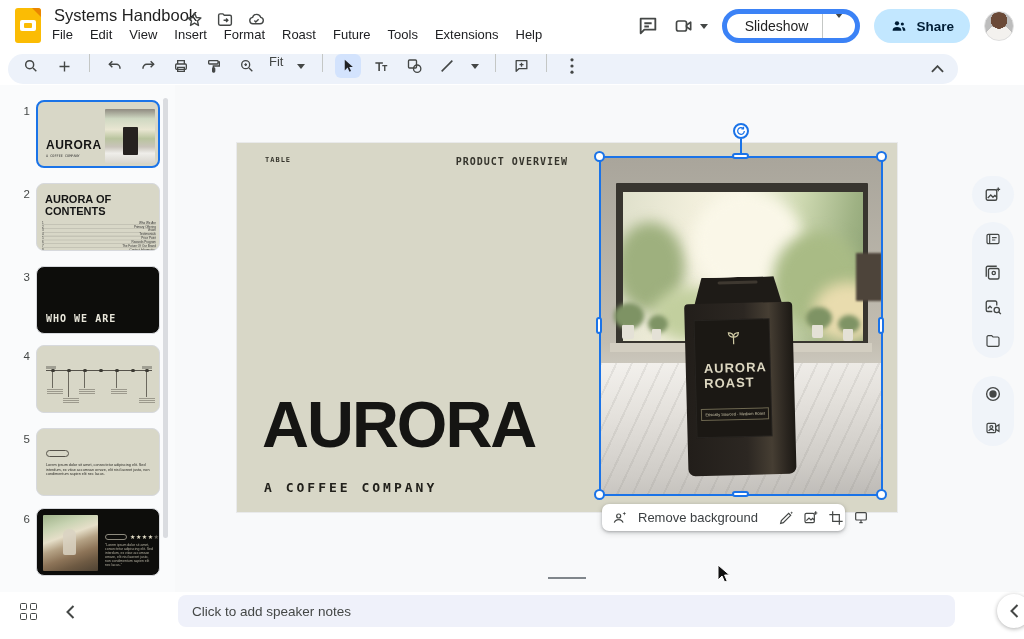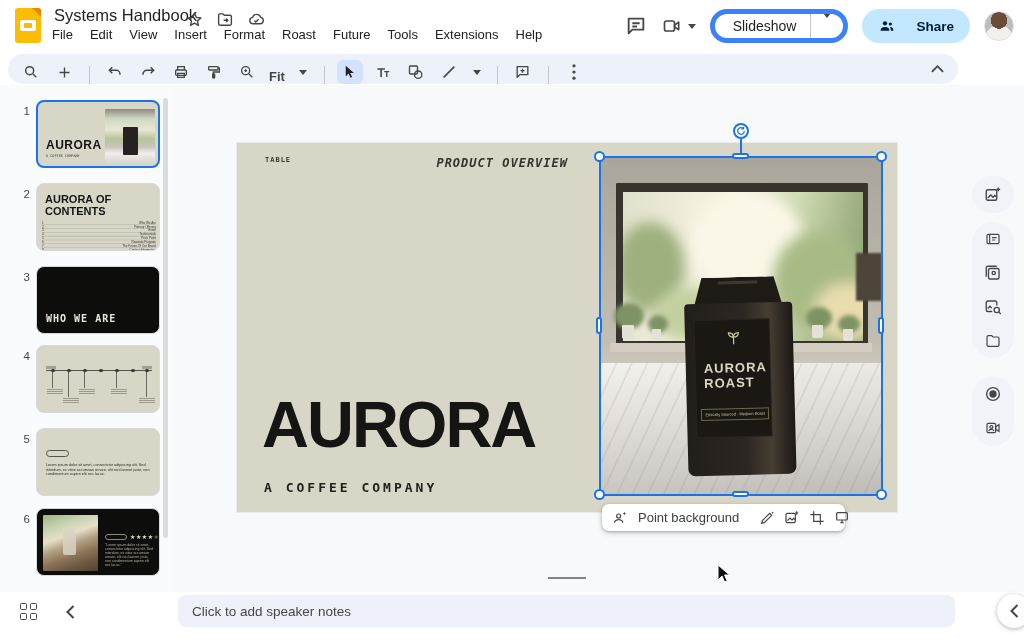--- a/index.html
+++ b/index.html
@@ -17,29 +17,29 @@
   .doc-title { left:54px; top:6px; font-size:16.5px; color:#1f1f1f; }
   .title-icons { left:186px; top:11px; display:flex; gap:13px; color:#444746; }
   .menubar { left:52px; top:27px; display:flex; gap:17px; font-size:13px; color:#202124; }
   .menubar span { cursor:default; }
   .top-right { right:10px; top:0; height:52px; display:flex; align-items:center; gap:14px; }
   .pill-btn { height:34px; border-radius:17px; display:flex; align-items:center; font-size:14px; }
   .slideshow-btn { border:5px solid #3b82f6; background:#fff; color:#1f1f1f; overflow:hidden; }
   .slideshow-btn .lbl { padding:0 14px 0 18px; }
   .slideshow-btn .split { width:1px; height:34px; background:#c4c7c5; }
   .slideshow-btn .caret { padding:0 12px; }
-  .share-btn { background:#c2e7ff; color:#001d35; gap:20px; padding:0 16px; font-weight:bold; font-size:13.5px; }
+  .share-btn { background:#c2e7ff; color:#001d35; gap:8px; padding:0 16px; font-weight:bold; font-size:13.5px; }
   .avatar { width:30px; height:30px; border-radius:50%; background:
       radial-gradient(circle at 50% 30%, #6b4a38 0 34%, transparent 35%),
       radial-gradient(circle at 50% 95%, #f3f1ee 0 45%, transparent 46%),
       radial-gradient(circle at 50% 50%, #bdbdbd 0 100%); border:1px solid #e0e0e0; }
   .caret-glyph { width:0; height:0; border-left:4px solid transparent; border-right:4px solid transparent; border-top:5px solid #444746; }
 
   
-  .toolbar { left:8px; top:54px; width:950px; height:30px; background:#edf2fa; border-radius:15px; display:flex; align-items:flex-end; padding:0 10px; gap:7px;font-weight:bold; }
+  .toolbar { left:8px; top:54px; width:950px; height:30px; background:#edf2fa; border-radius:15px; display:flex; align-items:flex-start; padding:0 10px; gap:7px; }
   .tbtn { width:26px; height:24px; border-radius:6px; display:flex; align-items:center; justify-content:center; color:#444746; }
   .tbtn.sel { background:#d3e3fd; }
   .tdiv { width:1px; height:18px; background:#c4c7c5; margin:0 5px; }
   .fit-label { font-size:13px; color:#444746; padding:0 2px 0 2px; }
   .toolbar-collapse { left:925px; top:57px; width:24px; height:24px; display:flex; align-items:center; justify-content:center; color:#444746; }
 
   
   .workspace { left:175px; top:85px; width:849px; height:507px; background:#f8f9fa; }
   .filmstrip { left:0; top:85px; width:175px; height:507px; background:#fafbfc; }
   .thumb-num { position:absolute; left:12px; width:18px; text-align:right; font-size:11.5px; color:#444746; }
@@ -76,21 +76,21 @@
       background: linear-gradient(160deg,#9fb38a 0%, #c8d3b2 22%, #e6dfc9 38%, #b4a184 52%, #8d7458 68%, #6e5a43 82%, #4e4233 100%); }
   .t6-photo i { position:absolute; left:20px; top:14px; width:13px; height:26px; background:#d9d2c2; border-radius:6px 6px 2px 2px; opacity:.85; }
   .t6-pill { position:absolute; left:68px; top:25px; width:22px; height:6px; border:.5px solid #8d8a7e; border-radius:3px; }
   .t6-stars { position:absolute; left:93px; top:24px; font-size:6px; color:#e3ddc8; letter-spacing:.5px; }
   .t6-stars .dim { opacity:.4; }
   .t6-quote { position:absolute; left:68px; top:34px; width:85px; transform:scale(.58); transform-origin:left top; font-size:6px; line-height:7px; color:#b6b2a2; }
 
   
   .slide-canvas { left:237px; top:143px; width:660px; height:369px; background:#d8d7c7; box-shadow:0 0 0 1px rgba(0,0,0,.06); }
   .date-label { position:absolute; left:28px; top:13px; font-size:7px; letter-spacing:1px; color:#35342c; font-weight:bold; }
-  .corner-label { position:absolute; left:0; top:13px; width:331px; text-align:right; font-size:12px; letter-spacing:1px; color:#35342c; font-weight:bold;font-style:italic; }
+  .corner-label { position:absolute; left:0; top:13px; width:331px; text-align:right; font-size:10px; letter-spacing:1px; color:#35342c; font-weight:bold; }
   .slide-title { position:absolute; left:25px; top:249px; font-size:65px; font-weight:bold; letter-spacing:-2px; color:#151513; line-height:1; }
   .slide-sub { position:absolute; left:27px; top:337px; font-size:13px; font-weight:bold; letter-spacing:3px; color:#22211c; }
 
   
   .scene { left:600px; top:157px; width:282px; height:338px; overflow:hidden; background:linear-gradient(180deg,#a9a59b 0%, #c3beb2 55%, #d6d3cb 70%); }
   .win-frame { position:absolute; left:16px; top:26px; width:252px; height:162px; background:#38352f; border-radius:1px; }
   .win-glass { position:absolute; left:7px; top:9px; right:5px; bottom:4px;
       background:linear-gradient(100deg,#dfe0cb 0%, #f2efdc 28%, #f8f5e6 45%, #cdd8b0 68%, #9fb284 88%, #8aa072 100%); overflow:hidden; }
   .blob { position:absolute; border-radius:50%; filter:blur(7px); }
   .sill { position:absolute; left:10px; top:186px; width:262px; height:9px; background:#d3cec1; }
@@ -472,21 +472,21 @@
 <div class="handle-v abs" style="left:878px;top:317px"></div>
 
 <div class="abs img-toolbar">
   <span class="ic">
       <svg width="18" height="16" viewBox="0 0 24 24" fill="none" stroke="#444746" stroke-width="1.8">
         <circle cx="10" cy="9" r="3"></circle>
         <path d="M3.5 19c.8-3 3.4-4.6 6.5-4.6s5.7 1.6 6.5 4.6"></path>
         <path d="M18.5 2.5l.8 2 2 .8-2 .8-.8 2-.8-2-2-.8 2-.8z" fill="#444746" stroke="none"></path>
       </svg>
     </span>
-  <span class="lbl">Point background</span>
+  <span class="lbl">Remove background</span>
   <span class="div"></span>
   <span class="ic">
       <svg width="16" height="16" viewBox="0 0 24 24" fill="none" stroke="#444746" stroke-width="1.8">
         <path d="M4 20l1-4L16 5l3 3L8 19z"></path>
         <path d="M20.5 2l.6 1.6 1.6.6-1.6.6-.6 1.6-.6-1.6L18.3 4.2l1.6-.6z" fill="#444746" stroke="none"></path>
       </svg>
     </span>
   <span class="ic">
       <svg width="16" height="16" viewBox="0 0 24 24" fill="none" stroke="#444746" stroke-width="1.8">
         <rect x="3" y="5" width="14" height="14" rx="2"></rect>

